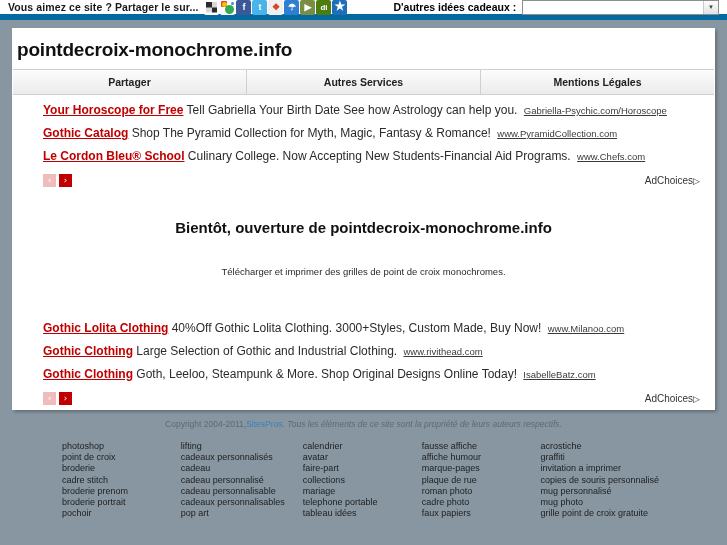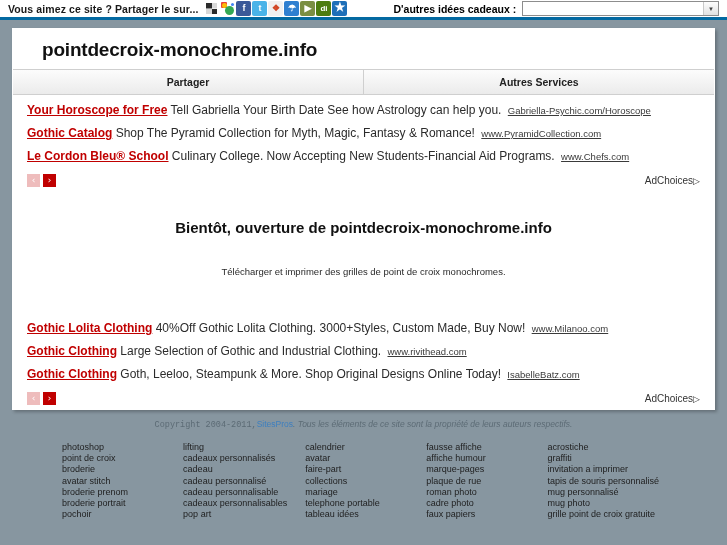--- a/index.html
+++ b/index.html
@@ -10,21 +10,21 @@
     background: #8796a0;
     font-family: "Liberation Sans", sans-serif;
     font-size: 11px;
     color: #000;
   }
 
   
   #sharebar {
     height: 20px;
     background: #ffffff;
-    border-bottom: 3px solid #0369a1;
+    border-bottom: 6px solid #0369a1;
     display: flex;
     align-items: center;
     justify-content: center;
     gap: 6px;
     padding: 0 8px;
   }
   #sharebar .share-text {
     font-size: 10.5px;
     font-weight: bold;
     color: #1a1a1a;
@@ -104,21 +104,21 @@
     background: #ffffff;
     border: 1px solid #ffffff;
     box-shadow: 2px 2px 3px rgba(0,0,0,.25);
     width: 703px;
   }
 
   
   #site-title {
     font-size: 19px;
     font-weight: bold;
-    padding: 10px 12px 8px 29px;
+    padding: 10px 12px 8px 4px;
     color: #111;
     letter-spacing: -.2px;
   }
   
   #nav {
     display: flex;
     border-top: 1px solid #cfcfcf;
     border-bottom: 1px solid #cfcfcf;
     background: linear-gradient(#fcfcfc,#ebebeb);
     height: 26px;
@@ -129,21 +129,21 @@
     line-height: 25px;
     font-size: 10.5px;
     font-weight: bold;
     color: #222;
     border-right: 1px solid #cfcfcf;
     cursor: pointer;
   }
   #nav .nav-item:last-child { border-right: none; }
 
   
-  .adblock { padding: 8px 14px 4px 14px; }
+  .adblock { padding: 8px 14px 4px 30px; }
   .ad-row {
     font-size: 12px;
     color: #262626;
     margin-bottom: 8px;
     line-height: 14px;
     white-space: nowrap;
   }
   .ad-title {
     color: #c00000;
     font-weight: bold;
@@ -200,21 +200,21 @@
 
   
   #footer {
     text-align: center;
     padding: 8px 20px 4px 20px;
     color: #5c6b75;
     font-size: 8.5px;
     font-style: italic;
     line-height: 13px;
   }
-  #footer .nrm { font-style: normal; font-family: Liberation Mono, monospace; }
+  #footer .nrm { font-style: normal; }
   #footer a { color: #3d7fbf; text-decoration: none; font-style: normal; }
 
   
   #keywords {
     display: flex;
     padding: 6px 50px 0 50px;
     gap: 12px;
     color: #1e1e1e;
     font-size: 9px;
   }
@@ -251,20 +251,21 @@
 </div>
 
 <div id="page">
   <div id="card">
 
     <div id="site-title">pointdecroix-monochrome.info</div>
 
     <div id="nav">
       <div class="nav-item">Partager</div>
       <div class="nav-item">Autres Services</div>
+      <div class="nav-item">Mentions Légales</div>
     </div>
 
     <div class="adblock">
       <div class="ad-row">
         <span class="ad-title">Your Horoscope for Free</span>
         <span class="ad-desc">Tell Gabriella Your Birth Date See how Astrology can help you.</span>
         <span class="ad-url">Gabriella-Psychic.com/Horoscope</span>
       </div>
       <div class="ad-row">
         <span class="ad-title">Gothic Catalog</span>
@@ -325,21 +326,21 @@
     <div>
       <span class="nrm">Copyright 2004-2011,</span><a href="#">SitesPros</a><span>. Tous les éléments de ce site sont la propriété de leurs auteurs respectifs.</span>
     </div>
   </div>
 
   <div id="keywords">
     <div class="kw-col">
       <div class="kw">photoshop</div>
       <div class="kw">point de croix</div>
       <div class="kw">broderie</div>
-      <div class="kw">avatar stitch</div>
+      <div class="kw">cadre stitch</div>
       <div class="kw">broderie prenom</div>
       <div class="kw">broderie portrait</div>
       <div class="kw">pochoir</div>
     </div>
     <div class="kw-col">
       <div class="kw">lifting</div>
       <div class="kw">cadeaux personnalisés</div>
       <div class="kw">cadeau</div>
       <div class="kw">cadeau personnalisé</div>
       <div class="kw">cadeau personnalisable</div>
@@ -361,20 +362,20 @@
       <div class="kw">marque-pages</div>
       <div class="kw">plaque de rue</div>
       <div class="kw">roman photo</div>
       <div class="kw">cadre photo</div>
       <div class="kw">faux papiers</div>
     </div>
     <div class="kw-col">
       <div class="kw">acrostiche</div>
       <div class="kw">graffiti</div>
       <div class="kw">invitation a imprimer</div>
-      <div class="kw">tapis de souris personnalisé</div>
+      <div class="kw">copies de souris personnalisé</div>
       <div class="kw">mug personnalisé</div>
       <div class="kw">mug photo</div>
       <div class="kw">grille point de croix gratuite</div>
     </div>
   </div>
 
 </div>
 
 </body></html>

